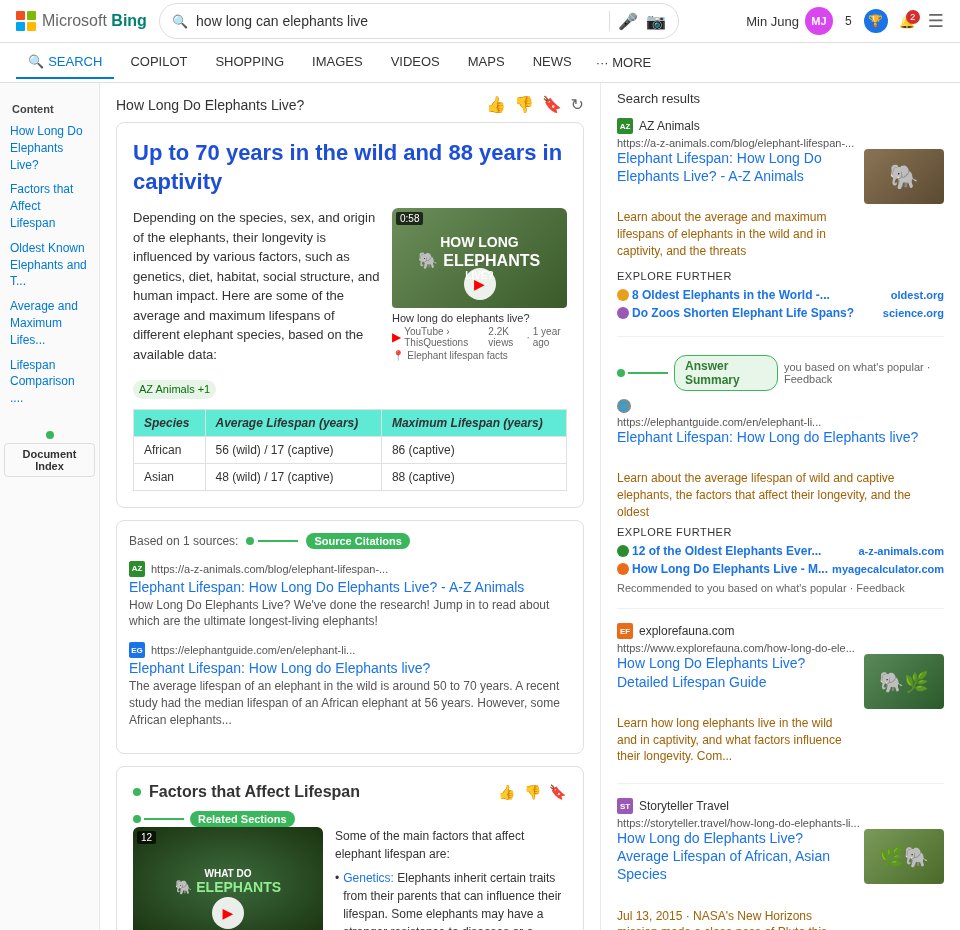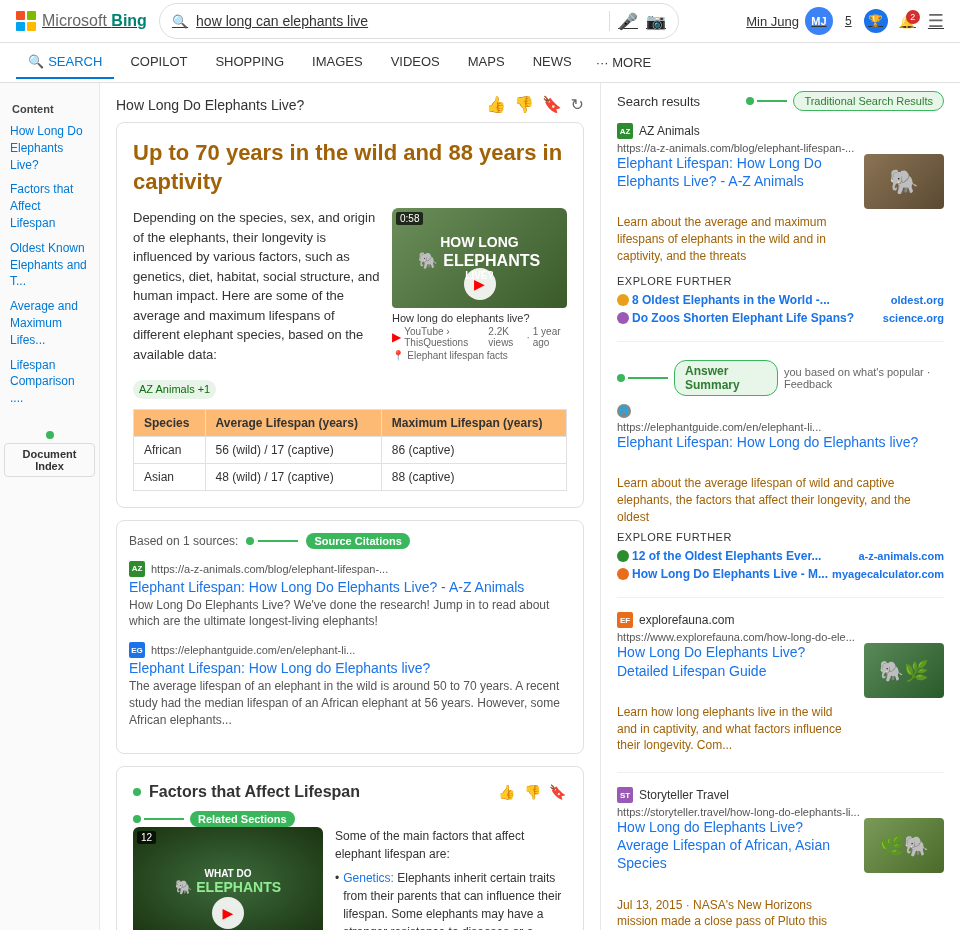--- a/index.html
+++ b/index.html
@@ -1,38 +1,38 @@
 <!DOCTYPE html>
 <html><head>
   <meta charset="utf-8">
   <style>
     * { box-sizing: border-box; margin: 0; padding: 0; }
     body { font-family: -apple-system, BlinkMacSystemFont, 'Segoe UI', Arial, sans-serif; background: #fff; font-size: 13px; color: #333; }
     
     
-    .header { display: flex; align-items: center; padding: 21px 16px; border-bottom: 1px solid #e0e0e0; height: 36px; gap: 12px; text-decoration: underline; }
+    .header { display: flex; align-items: center; padding: 21px 16px; border-bottom: 1px solid #e0e0e0; height: 36px; gap: 12px; }
     .logo { display: flex; align-items: center; gap: 6px; min-width: 120px; }
     .logo-squares { display: grid; grid-template-columns: 1fr 1fr; gap: 2px; width: 20px; height: 20px; }
     .logo-sq { width: 9px; height: 9px; border-radius: 1px; }
     .sq1 { background: #f25022; }
     .sq2 { background: #7fba00; }
     .sq3 { background: #00a4ef; }
     .sq4 { background: #ffb900; }
     .logo-text { font-size: 16px; color: #666; font-weight: 300; }
     .logo-text span { color: #008272; font-weight: 600; }
     
     .search-bar { display: flex; align-items: center; flex: 1; max-width: 520px; border: 1px solid #ddd; border-radius: 20px; height: 36px; padding: 0 12px; gap: 8px; background: #fff; }
     .search-input { flex: 1; border: none; outline: none; font-size: 14px; color: #333; }
     .search-icon-wrap { color: #666; }
     .mic-icon, .cam-icon { color: #0078d4; cursor: pointer; font-size: 16px; }
     .search-divider { width: 1px; height: 20px; background: #ddd; }
     
     .header-right { display: flex; align-items: center; gap: 12px; margin-left: auto; }
     .user-info { display: flex; align-items: center; gap: 6px; font-size: 13px; color: #333; }
-    .avatar { width: 28px; height: 28px; border-radius: 50%; background: #3b82f6; display: flex; align-items: center; justify-content: center; color: white; font-size: 11px; font-weight: bold; }
+    .avatar { width: 28px; height: 28px; border-radius: 50%; background: #d946ef; display: flex; align-items: center; justify-content: center; color: white; font-size: 11px; font-weight: bold; }
     .badge-num { font-size: 12px; color: #333; }
     .trophy-icon { width: 24px; height: 24px; background: #1a73e8; border-radius: 50%; display: flex; align-items: center; justify-content: center; color: white; font-size: 12px; }
     .notif-icon { position: relative; cursor: pointer; }
     .notif-badge { position: absolute; top: -4px; right: -4px; background: #d32f2f; color: white; font-size: 9px; border-radius: 50%; width: 14px; height: 14px; display: flex; align-items: center; justify-content: center; }
     .menu-icon { cursor: pointer; color: #666; font-size: 18px; }
     
     
     .nav-tabs { display: flex; align-items: center; padding: 0 16px; border-bottom: 1px solid #e0e0e0; height: 40px; gap: 4px; }
     .nav-tab { padding: 8px 12px; font-size: 13px; color: #333; cursor: pointer; border-bottom: 2px solid transparent; text-decoration: none; display: flex; align-items: center; gap: 4px; }
     .nav-tab.active { color: #0078d4; border-bottom-color: #0078d4; font-weight: 500; }
@@ -52,35 +52,35 @@
     
     
     .content { flex: 1; padding: 8px 16px; max-width: 560px; overflow-y: auto; }
     
     .page-title { font-size: 14px; color: #333; padding: 4px 0 8px; display: flex; align-items: center; justify-content: space-between; }
     .page-title-text { font-weight: 400; }
     .page-actions { display: flex; gap: 8px; color: #666; font-size: 16px; }
     .page-actions span { cursor: pointer; }
     
     .answer-box { border: 1px solid #e0e0e0; border-radius: 8px; padding: 16px; margin-bottom: 12px; }
-    .answer-headline { font-size: 22px; font-weight: 600; color: #a16207; line-height: 1.3; margin-bottom: 12px; }
+    .answer-headline { font-size: 22px; font-weight: 600; color: #1d4ed8; line-height: 1.3; margin-bottom: 12px; }
     
     .answer-body { display: flex; gap: 12px; }
     .answer-text { flex: 1; font-size: 13px; color: #333; line-height: 1.5; }
     .video-thumb { width: 175px; flex-shrink: 0; border-radius: 6px; overflow: hidden; position: relative; }
     .video-img { width: 175px; height: 100px; background: linear-gradient(135deg, #8b7355, #5a4a32); display: flex; align-items: center; justify-content: center; border-radius: 4px; position: relative; }
     .video-duration { position: absolute; top: 4px; left: 4px; background: rgba(0,0,0,0.7); color: white; font-size: 10px; padding: 1px 4px; border-radius: 2px; }
     .video-play { width: 32px; height: 32px; background: rgba(255,255,255,0.9); border-radius: 50%; display: flex; align-items: center; justify-content: center; color: #ff0000; font-size: 14px; }
     .video-title-text { font-size: 11px; color: #333; margin-top: 4px; }
     .video-meta { font-size: 10px; color: #666; display: flex; align-items: center; gap: 3px; margin-top: 2px; }
     .yt-icon { color: #ff0000; font-size: 12px; }
     .location-meta { font-size: 10px; color: #666; margin-top: 2px; }
     
     .data-table { width: 100%; border-collapse: collapse; margin-top: 10px; font-size: 12px; }
-    .data-table th { background: #fdba74; padding: 6px 10px; text-align: left; border: 1px solid #e0e0e0; font-weight: 600; color: #333; }
+    .data-table th { background: #5eead4; padding: 6px 10px; text-align: left; border: 1px solid #e0e0e0; font-weight: 600; color: #333; font-style: italic; }
     .data-table td { padding: 6px 10px; border: 1px solid #e0e0e0; color: #333; }
     
     .source-tag-inline { display: inline-flex; align-items: center; gap: 3px; background: #e8f4e8; color: #0a6e0a; font-size: 11px; padding: 1px 6px; border-radius: 10px; cursor: pointer; margin-top: 8px; }
     
     
     .sources-section { border: 1px solid #e0e0e0; border-radius: 8px; padding: 12px; margin-bottom: 12px; }
     .sources-header { display: flex; align-items: center; gap: 8px; margin-bottom: 12px; font-size: 12px; color: #555; }
     .green-dot-line { display: flex; align-items: center; gap: 4px; }
     .green-dot { width: 8px; height: 8px; background: #3ab65c; border-radius: 50%; }
     .green-line { width: 40px; height: 2px; background: #3ab65c; }
@@ -374,27 +374,20 @@
       </div>
 
     </div>
 
   </div>
 
   <div class="right-panel">
 
     <div class="results-header">
       <span class="results-title">Search results</span>
-      <div class="traditional-badge">
-        <div class="trad-dot-line">
-          <div class="trad-dot"></div>
-          <div class="trad-line"></div>
-        </div>
-        <div class="trad-badge">Traditional Search Results</div>
-      </div>
     </div>
 
     <div class="result-item">
       <div class="result-source-row">
         <div class="source-favicon-az">AZ</div>
         <span class="result-source-name">AZ Animals</span>
       </div>
       <div class="result-url">https://a-z-animals.com/blog/elephant-lifespan-...</div>
       <div class="result-with-thumb">
         <div class="result-text-part">
@@ -442,20 +435,21 @@
           <span class="explore-icon" style="background:#2d8c2d;"></span>
           <a class="explore-link">12 of the Oldest Elephants Ever...</a>
           <span class="explore-domain">a-z-animals.com</span>
         </div>
         <div class="explore-link-row">
           <span class="explore-icon" style="background:#e86c1a;"></span>
           <a class="explore-link">How Long Do Elephants Live - M...</a>
           <span class="explore-domain">myagecalculator.com</span>
         </div>
       </div>
+      <div class="recommended-note">Recommended to you based on what's popular · Feedback</div>
     </div>
 
     <div class="result-item">
       <div class="result-source-row">
         <div class="source-favicon-ef">EF</div>
         <span class="result-source-name">explorefauna.com</span>
       </div>
       <div class="result-url">https://www.explorefauna.com/how-long-do-ele...</div>
       <div class="result-with-thumb">
         <div class="result-text-part">

